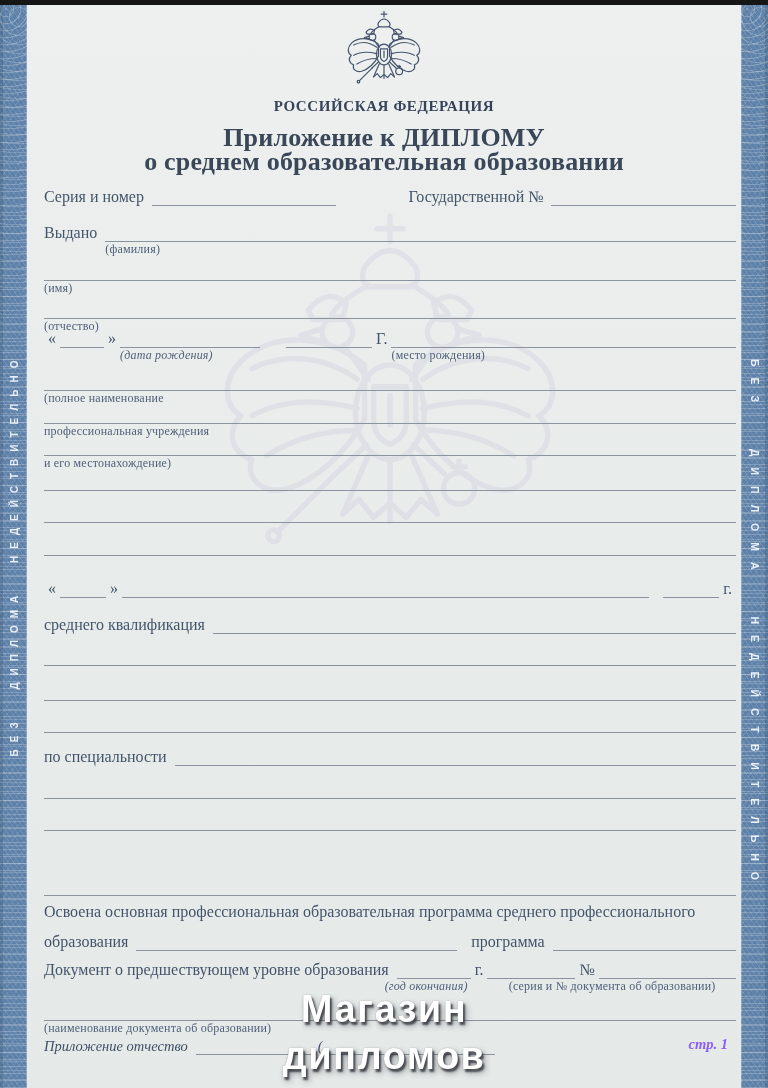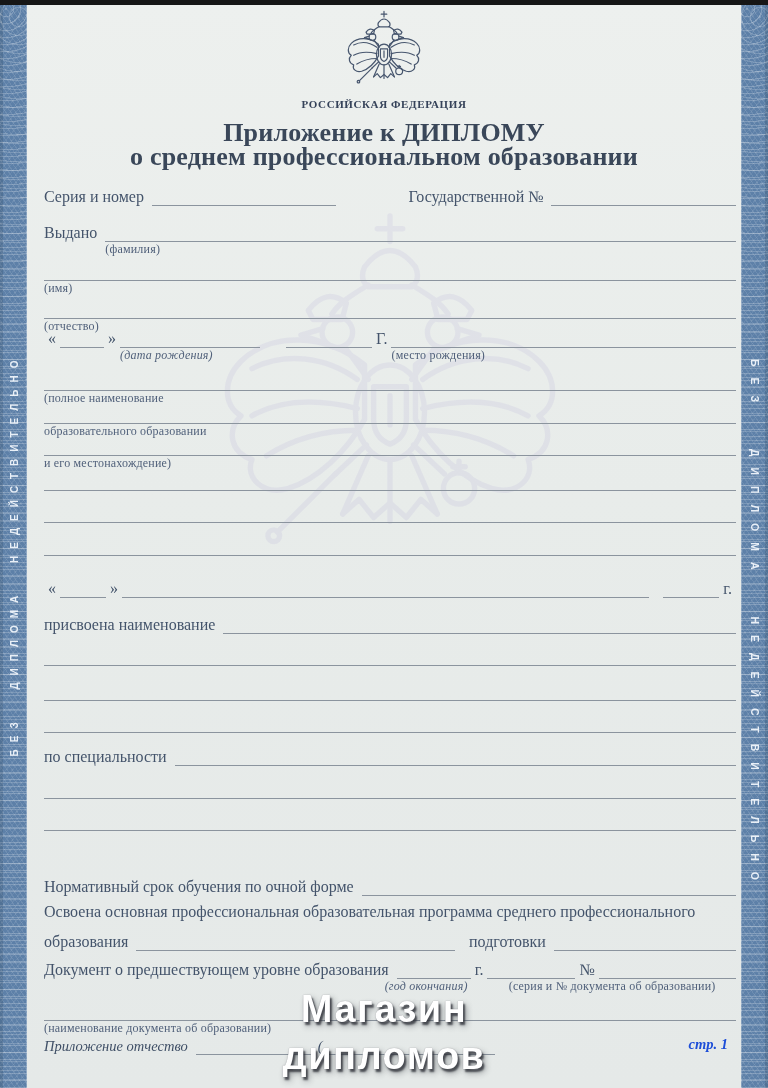--- a/index.html
+++ b/index.html
@@ -24,37 +24,37 @@
   .strip-text{
     position:absolute;left:50%;white-space:nowrap;
     font-family:"Liberation Sans","DejaVu Sans",sans-serif;
     font-weight:bold;color:rgba(238,244,250,.96);
   }
   .strip.left  .strip-text{top:555px;font-size:10px;letter-spacing:7px;word-spacing:16px;transform:translate(-50%,-50%) rotate(-90deg);}
   .strip.right .strip-text{top:625px;font-size:10.5px;letter-spacing:11px;word-spacing:22px;transform:translate(-50%,-50%) rotate(90deg);}
   
   .header{position:absolute;top:0;left:27px;right:27px;text-align:center;color:#36435a;z-index:6;}
   .emblem{margin-top:9px;width:96px;height:83px;color:#47566e;}
-  .country{margin-top:2px;font-size:11px;font-weight:bold;letter-spacing:.6px;color:#36435a;}
+  .country{margin-top:2px;font-size:15px;font-weight:bold;letter-spacing:.6px;color:#36435a;}
   .doc-title{margin-top:11px;font-size:26px;font-weight:bold;line-height:24px;color:#3a4759;letter-spacing:.2px;}
   
   .ghost{position:absolute;left:172px;top:205px;width:436px;height:378px;color:#7e71c2;opacity:.085;z-index:1;}
   
   .row{position:absolute;left:44px;right:32px;display:flex;align-items:flex-end;
        font-size:16px;color:#44546b;white-space:nowrap;z-index:6;}
   .lbl{padding-right:8px;}
   .fill{flex:1 1 auto;border-bottom:1.2px solid #8b949e;height:19px;position:relative;}
   .fill.fx{flex:0 0 auto;font-style:italic;}
   .hint{position:absolute;top:20px;left:0;right:0;text-align:left;
         font-size:12px;color:#50607a;letter-spacing:.2px;}
   .q{padding:0 4px;}
   .sp{flex:0 0 auto;}
   .txt-row{border:none;}
   .italic-row{font-style:italic;font-size:14.5px;color:#3f4f66;}
-  .page-num{position:absolute;right:40px;top:1036px;font-size:14.5px;font-weight:bold;font-style:italic;color:#1d4ed8;z-index:6;}
+  .page-num{position:absolute;right:40px;top:1036px;font-size:14.5px;font-weight:bold;font-style:italic;color:#8b5cf6;z-index:6;}
   
   .shop-mark{position:absolute;left:27px;right:27px;top:986px;text-align:center;z-index:20;
     font-family:"Liberation Sans","DejaVu Sans",sans-serif;font-weight:bold;font-size:38px;line-height:46px;
     color:#ffffff;letter-spacing:1.5px;transform:scaleY(1.02);
     text-shadow:2px 3px 2px rgba(45,48,55,.8), 0 0 1px rgba(60,60,70,.6), 3px 4px 6px rgba(45,48,55,.45);}
 </style>
 </head>
 <body>
 
 <svg width="0" height="0" style="position:absolute" aria-hidden="true">
@@ -107,21 +107,21 @@
   <span class="strip-text">БЕЗ ДИПЛОМА НЕДЕЙСТВИТЕЛЬНО</span>
 </div>
 
 <div class="header">
   <svg class="emblem" viewBox="0 0 120 104">
       <use href="#eagle"></use>
     </svg>
   <div class="country">РОССИЙСКАЯ ФЕДЕРАЦИЯ</div>
   <div class="doc-title">
     <div>Приложение к ДИПЛОМУ</div>
-    <div>о среднем профессиональном образовании</div>
+    <div>о среднем образовательная образовании</div>
   </div>
 </div>
 
 <div class="row" style="top:186px">
   <span class="lbl">Серия и номер</span>
   <span class="fill"></span>
   <span class="sp" style="width:72px"></span>
   <span class="lbl">Государственной №</span>
   <span class="fill"></span>
 </div>
@@ -160,21 +160,21 @@
   </span>
 </div>
 
 <div class="row" style="top:371px">
   <span class="fill">
     <span class="hint">(полное наименование</span>
   </span>
 </div>
 <div class="row" style="top:404px">
   <span class="fill">
-    <span class="hint">образовательного образовании</span>
+    <span class="hint">профессиональная учреждения</span>
   </span>
 </div>
 <div class="row" style="top:436px">
   <span class="fill">
     <span class="hint">и его местонахождение)</span>
   </span>
 </div>
 <div class="row" style="top:471px">
     <span class="fill"></span>
   </div>
@@ -189,21 +189,21 @@
   <span class="q">«</span>
   <span class="fill fx" style="width:46px"></span>
   <span class="q">»</span>
   <span class="fill"></span>
   <span class="sp" style="width:14px"></span>
   <span class="fill fx" style="width:56px"></span>
   <span class="q">г.</span>
 </div>
 
 <div class="row" style="top:614px">
-  <span class="lbl">присвоена наименование</span>
+  <span class="lbl">среднего квалификация</span>
   <span class="fill"></span>
 </div>
 <div class="row" style="top:646px">
     <span class="fill"></span>
   </div>
 <div class="row" style="top:681px">
     <span class="fill"></span>
   </div>
 <div class="row" style="top:713px">
     <span class="fill"></span>
@@ -214,32 +214,31 @@
   <span class="fill"></span>
 </div>
 <div class="row" style="top:779px">
     <span class="fill"></span>
   </div>
 <div class="row" style="top:811px">
     <span class="fill"></span>
   </div>
 
 <div class="row" style="top:876px">
-  <span class="lbl">Нормативный срок обучения по очной форме</span>
   <span class="fill"></span>
 </div>
 
 <div class="row" style="top:903px">
   <span class="txt-row">Освоена основная профессиональная образовательная программа среднего профессионального</span>
 </div>
 
 <div class="row" style="top:931px">
   <span class="lbl">образования</span>
   <span class="fill" style="flex-grow:1.75"></span>
-  <span class="lbl" style="padding-left:14px">подготовки</span>
+  <span class="lbl" style="padding-left:14px">программа</span>
   <span class="fill"></span>
 </div>
 
 <div class="row" style="top:959px">
   <span class="lbl">Документ о предшествующем уровне образования</span>
   <span class="fill fx" style="width:74px">
     <span class="hint" style="left:-12px;right:-34px">(год окончания)</span>
   </span>
   <span class="q">г.</span>
   <span class="fill fx" style="width:88px"></span>

